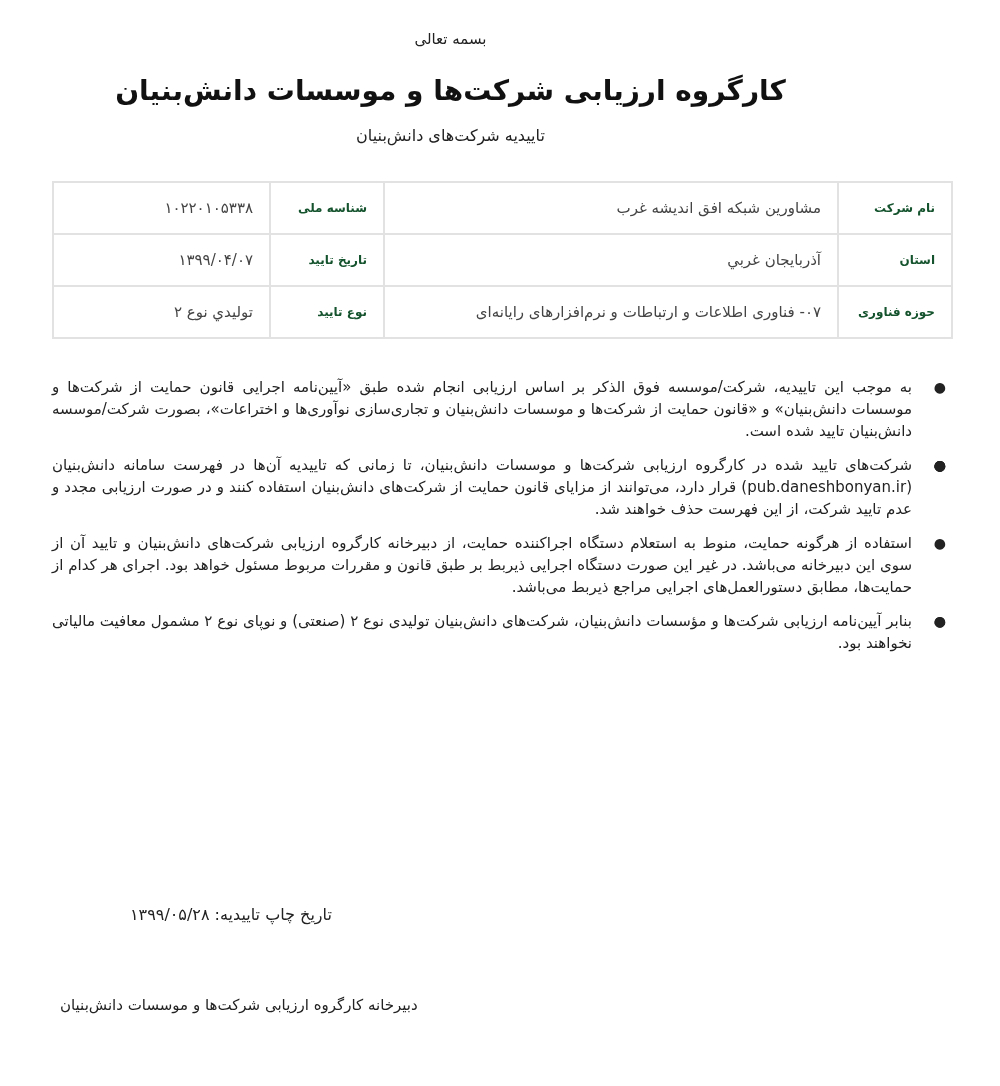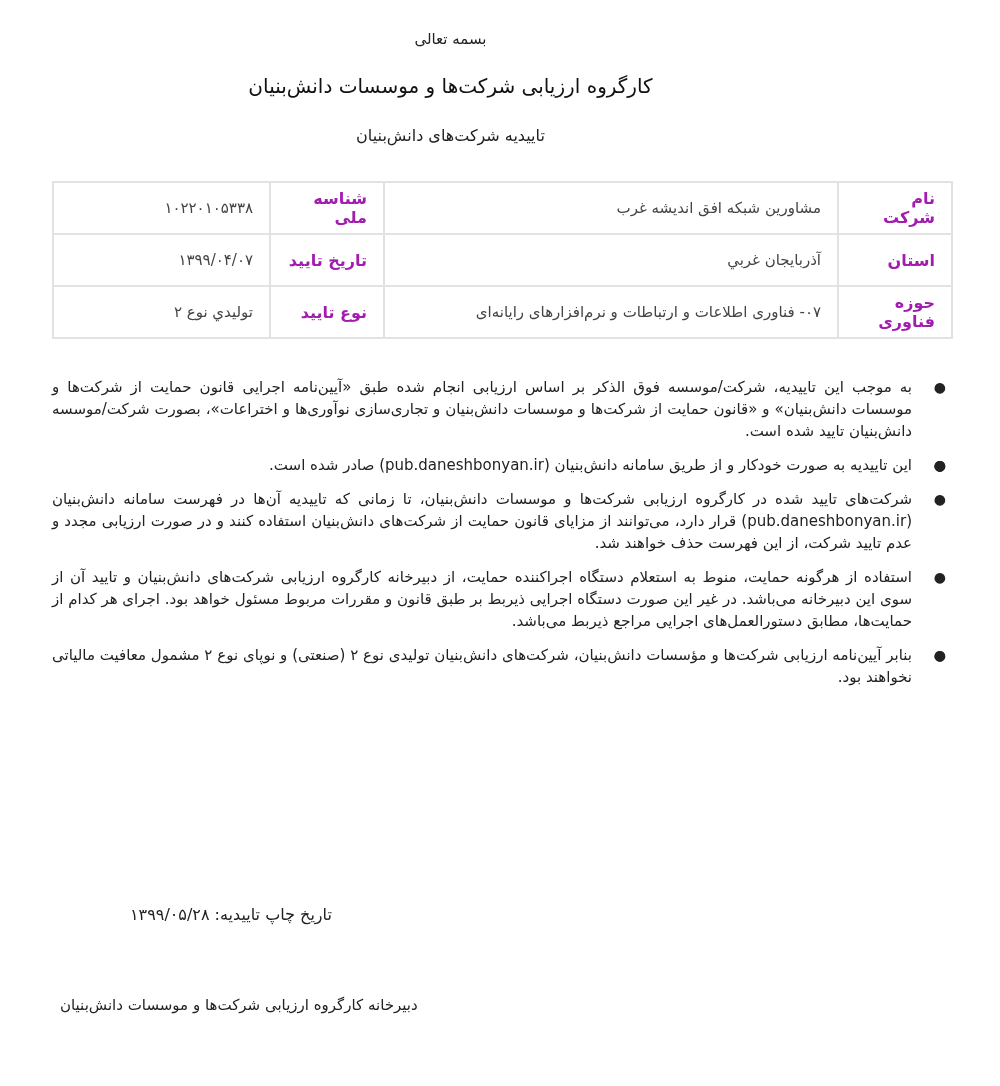--- a/index.html
+++ b/index.html
@@ -2,31 +2,31 @@
 <html lang="fa" dir="rtl"><head>
 <meta charset="utf-8">
 <style>
   html, body { margin: 0; padding: 0; background: #ffffff; }
   body {
     width: 1000px; height: 1086px; position: relative; overflow: hidden;
     font-family: "DejaVu Sans", sans-serif; color: #222222;
   }
   .header-line { position: absolute; left: 0; width: 901px; text-align: center; }
   .bismillah { top: 30px; font-size: 15px; }
-  .main-title { top: 74px; font-size: 20px; font-weight: normal; color: #111; }
+  .main-title { top: 74px; font-size: 28px; font-weight: bold; color: #111; }
   .subtitle { top: 126px; font-size: 16px; }
 
   table.info {
     position: absolute; top: 181px; left: 52px; width: 901px;
     border-collapse: collapse; font-size: 15px;
   }
   table.info td {
     border: 2px solid #e2e2e2; height: 50px; padding: 0 16px; vertical-align: middle;
   }
-  table.info td.label { font-weight: bold; color: #a21caf; font-size: 16px; }
+  table.info td.label { font-weight: bold; color: #14532d; font-size: 12px; }
   table.info td.value { color: #444; border-radius: 13px; }
   td.c-label1 { width: 80px; }
   td.c-value1 { width: 420px; margin-left: 16px; }
   td.c-label2 { width: 80px; }
 
   ul.notes {
     position: absolute; top: 376px; left: 52px; width: 880px;
     margin: 0; padding: 0 0 0 0; list-style: none;
     font-size: 15px; line-height: 22px; color: #222;
   }
@@ -67,21 +67,21 @@
       <td class="label c-label2">نوع تایید</td>
       <td class="value">تولیدي نوع ۲</td>
     </tr>
   </tbody>
 </table>
 
 <ul class="notes">
   <li><span class="bullet">●</span><span>به موجب این تاییدیه، شرکت/موسسه فوق الذکر بر اساس ارزیابی انجام شده طبق «آیین‌نامه اجرایی قانون حمایت از شرکت‌ها و موسسات دانش‌بنیان» و «قانون حمایت از شرکت‌ها و موسسات دانش‌بنیان و تجاری‌سازی نوآوری‌ها و اختراعات»، بصورت شرکت/موسسه دانش‌بنیان تایید شده است.</span></li>
   <li><span class="bullet">●</span></li>
   <li><span class="bullet">●</span></li>
-  <li><span class="bullet">●</span><span>این تاییدیه به صورت خودکار و از طریق سامانه دانش‌بنیان (pub.daneshbonyan.ir) صادر شده است.</span></li>
+  <li><span class="bullet">●</span></li>
   <li><span class="bullet">●</span><span>شرکت‌های تایید شده در کارگروه ارزیابی شرکت‌ها و موسسات دانش‌بنیان، تا زمانی که تاییدیه آن‌ها در فهرست سامانه دانش‌بنیان (pub.daneshbonyan.ir) قرار دارد، می‌توانند از مزایای قانون حمایت از شرکت‌های دانش‌بنیان استفاده کنند و در صورت ارزیابی مجدد و عدم تایید شرکت، از این فهرست حذف خواهند شد.</span></li>
   <li><span class="bullet">●</span><span>استفاده از هرگونه حمایت، منوط به استعلام دستگاه اجراکننده حمایت، از دبیرخانه کارگروه ارزیابی شرکت‌های دانش‌بنیان و تایید آن از سوی این دبیرخانه می‌باشد. در غیر این صورت دستگاه اجرایی ذیربط بر طبق قانون و مقررات مربوط مسئول خواهد بود. اجرای هر کدام از حمایت‌ها، مطابق دستورالعمل‌های اجرایی مراجع ذیربط می‌باشد.</span></li>
   <li><span class="bullet">●</span></li>
   <li><span class="bullet">●</span><span>بنابر آیین‌نامه ارزیابی شرکت‌ها و مؤسسات دانش‌بنیان، شرکت‌های دانش‌بنیان تولیدی نوع ۲ (صنعتی) و نوپای نوع ۲ مشمول معافیت مالیاتی نخواهند بود.</span></li>
 </ul>
 
 <div class="print-date">تاریخ چاپ تاییدیه: ۱۳۹۹/۰۵/۲۸</div>
 <div class="footer-org">دبیرخانه کارگروه ارزیابی شرکت‌ها و موسسات دانش‌بنیان</div>
 
 </body></html>

